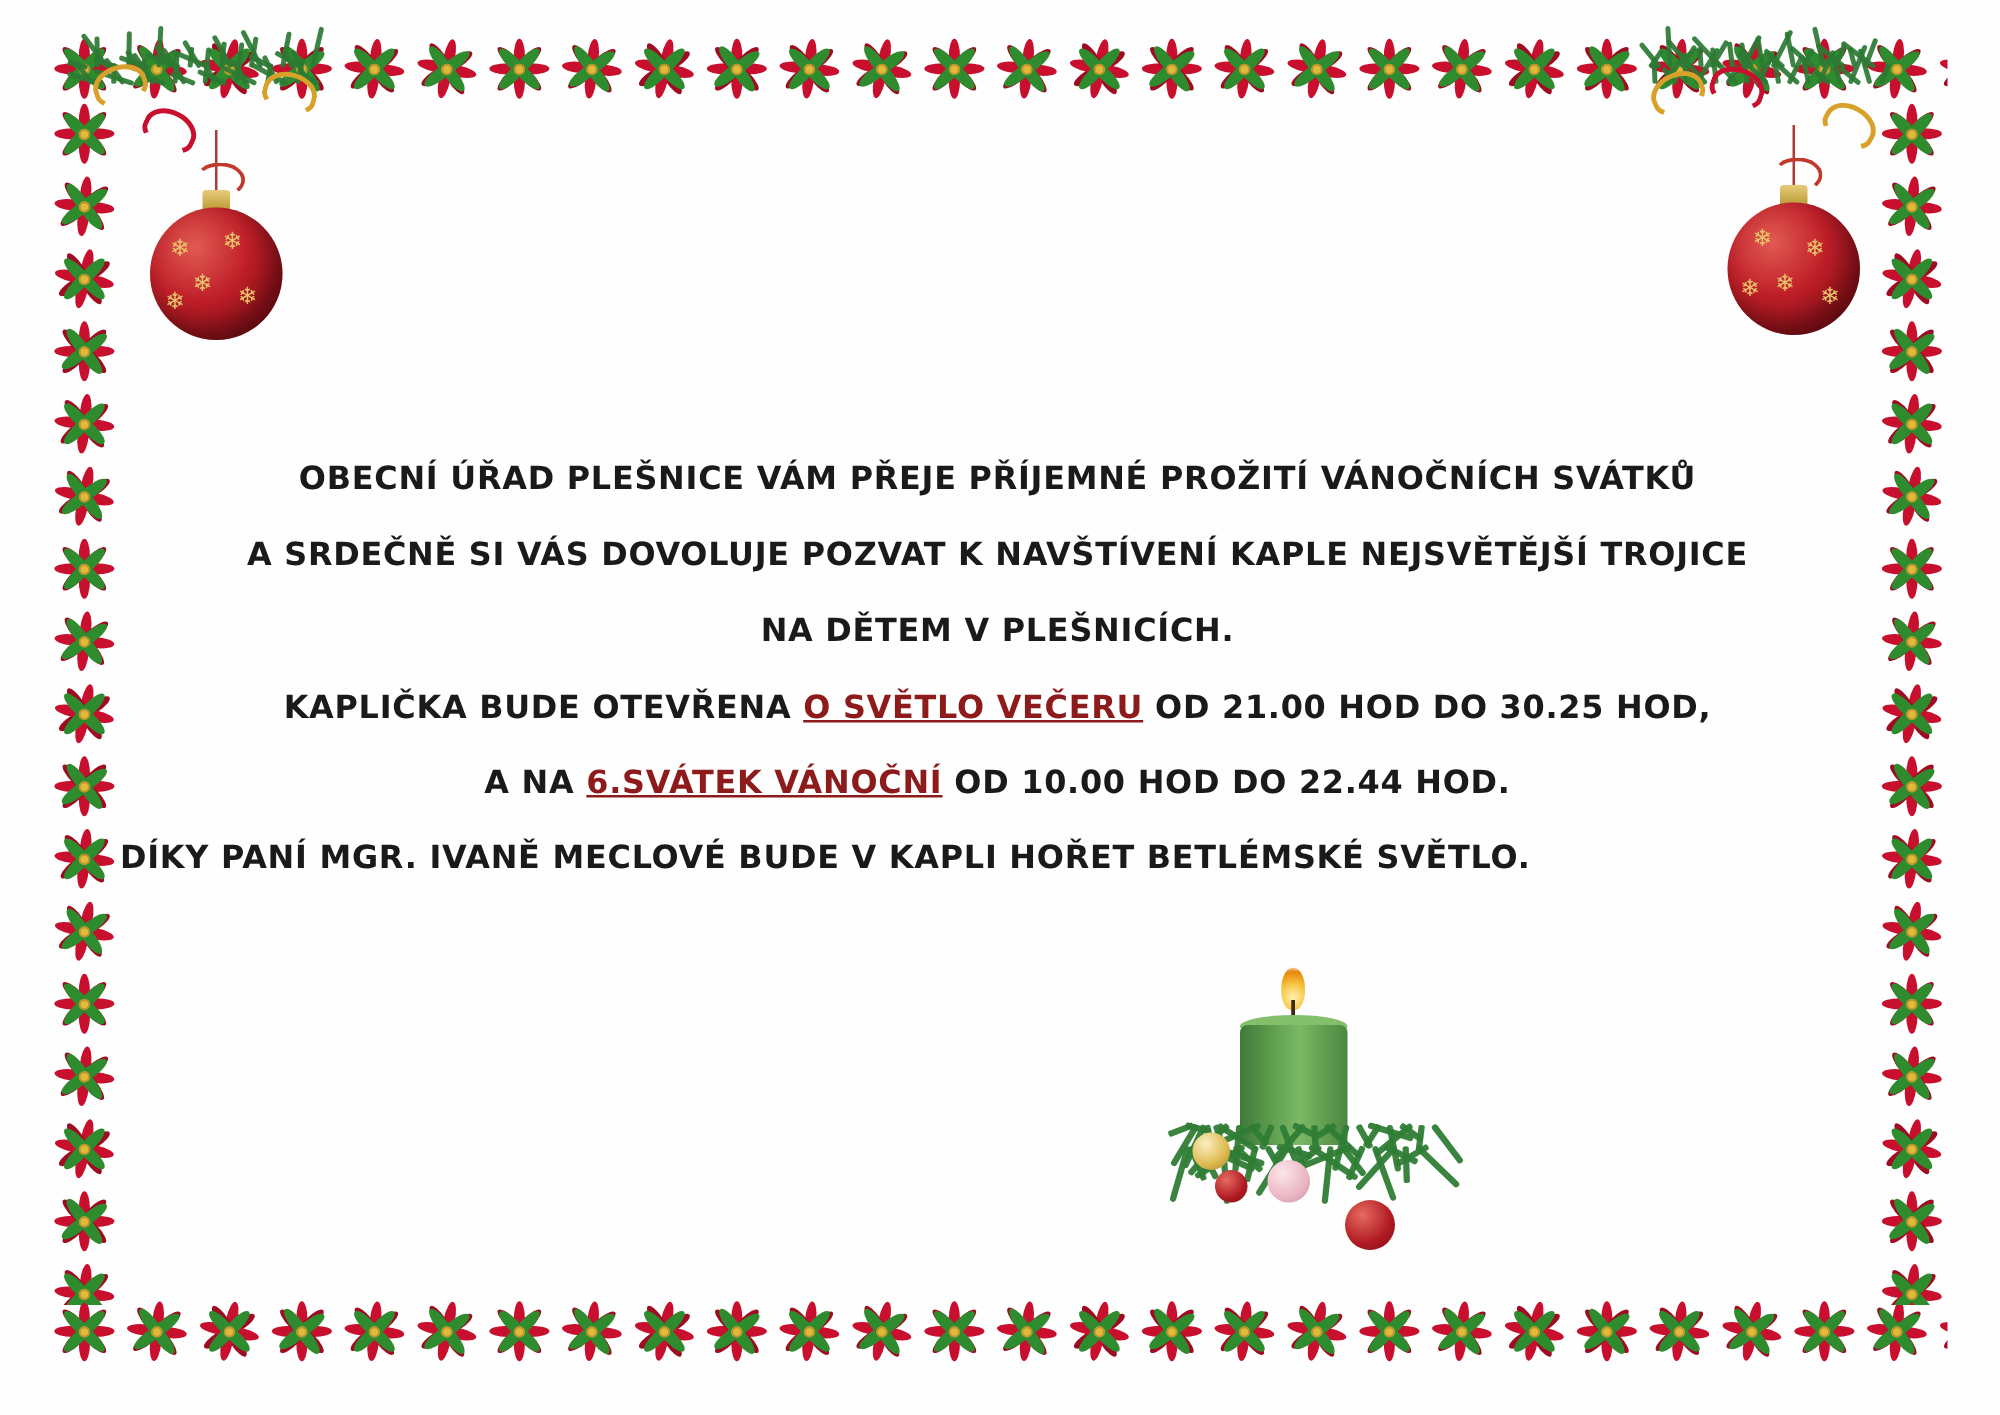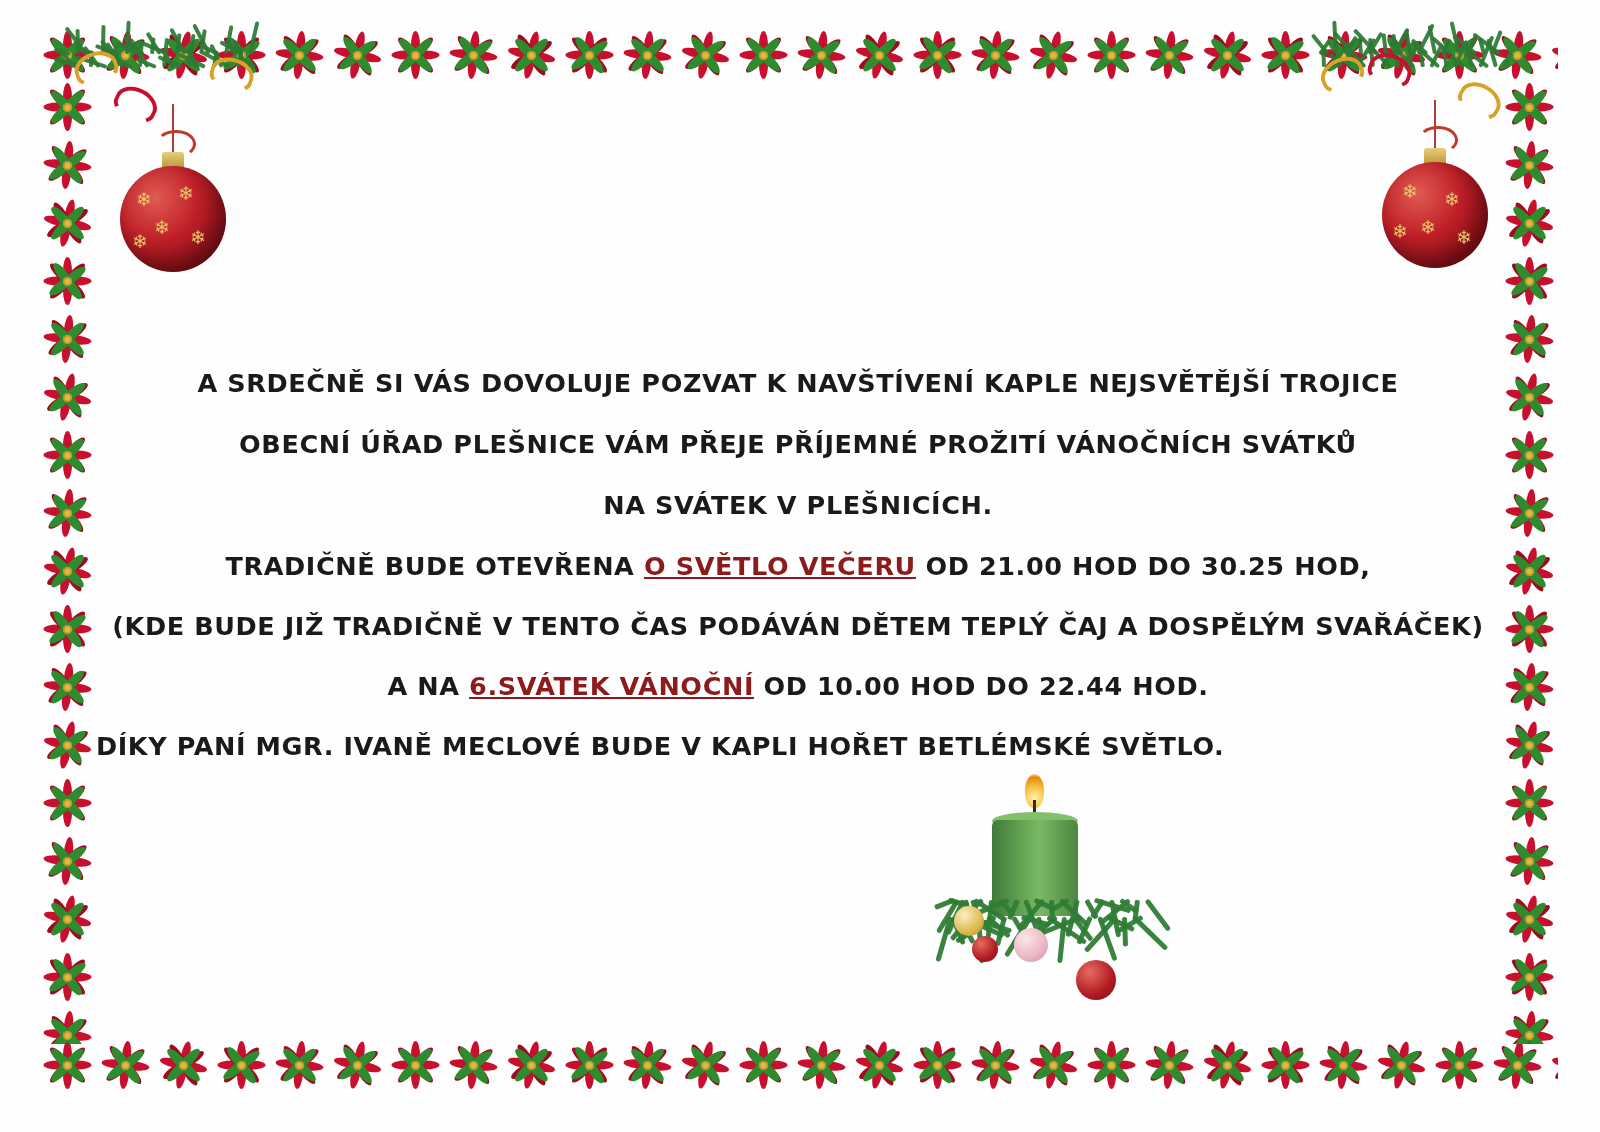--- a/index.html
+++ b/index.html
@@ -1750,27 +1750,26 @@
       <span class="snow" style="left:38px; top:56px;">❄</span>
       <span class="snow" style="left:74px; top:66px;">❄</span>
       <span class="snow" style="left:10px; top:60px;">❄</span>
     </div>
   </div>
 
   <div class="content">
 
 
     <div class="body-text">
+      <p class="line">OBECNÍ ÚŘAD PLEŠNICE VÁM PŘEJE PŘÍJEMNÉ PROŽITÍ VÁNOČNÍCH SVÁTKŮ</p>
       <p class="line">A SRDEČNĚ SI VÁS DOVOLUJE POZVAT K NAVŠTÍVENÍ KAPLE NEJSVĚTĚJŠÍ TROJICE</p>
-      <p class="line">OBECNÍ ÚŘAD PLEŠNICE VÁM PŘEJE PŘÍJEMNÉ PROŽITÍ VÁNOČNÍCH SVÁTKŮ</p>
-      <p class="line">NA SVÁTEK V PLEŠNICÍCH.</p>
-
-      <p class="line gap-small"><span>TRADIČNĚ BUDE OTEVŘENA </span><span class="hl">O SVĚTLO VEČERU</span><span> OD 21.00 HOD DO 30.25 HOD,</span></p>
-
-      <p class="line gap-small">(KDE BUDE JIŽ TRADIČNĚ V TENTO ČAS PODÁVÁN DĚTEM TEPLÝ ČAJ A DOSPĚLÝM SVAŘÁČEK)</p>
+      <p class="line">NA DĚTEM V PLEŠNICÍCH.</p>
+
+      <p class="line gap-small"><span>KAPLIČKA BUDE OTEVŘENA </span><span class="hl">O SVĚTLO VEČERU</span><span> OD 21.00 HOD DO 30.25 HOD,</span></p>
+
 
       <p class="line gap-small"><span>A NA </span><span class="hl">6.SVÁTEK VÁNOČNÍ</span><span> OD 10.00 HOD DO 22.44 HOD.</span></p>
 
       <p class="line closing">DÍKY PANÍ MGR. IVANĚ MECLOVÉ BUDE V KAPLI HOŘET BETLÉMSKÉ SVĚTLO.</p>
 
     </div>
 
     <div class="candle-decor">
       <div class="flame"></div>
       <div class="wick"></div>

